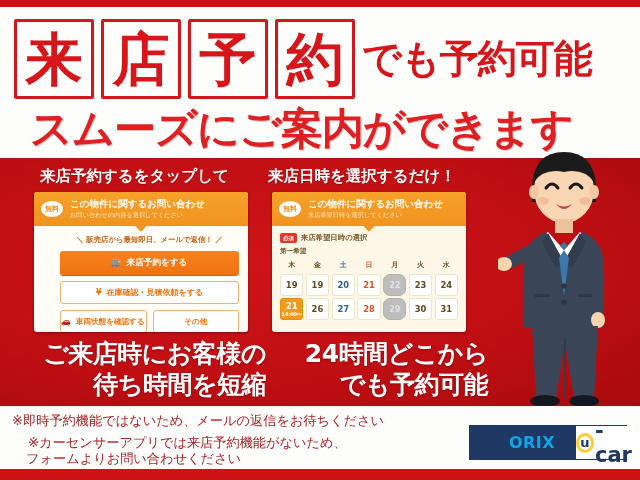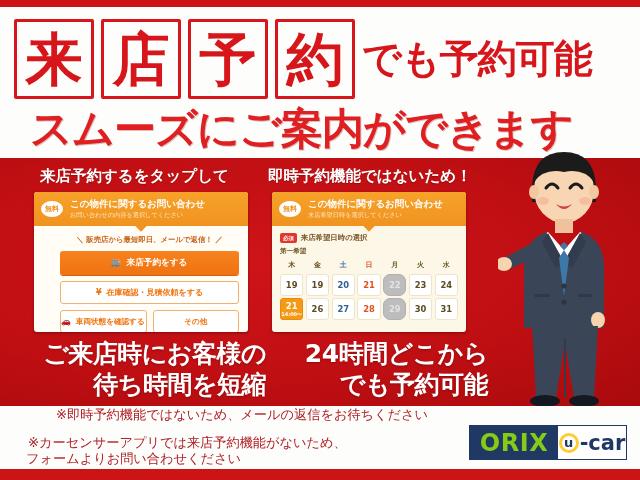--- a/index.html
+++ b/index.html
@@ -139,29 +139,30 @@
 
   
   .man{position:absolute;left:498px;top:146px;width:132px;height:262px;}
 
   
   .footer{position:absolute;left:0;top:406px;width:640px;height:63px;background:#fdfdfb;}
   .note{
     position:absolute;left:12px;color:#b02027;font-size:13.2px;line-height:1.42;
     font-family:"DejaVu Sans","Liberation Sans",sans-serif;white-space:nowrap;
   }
-  .note.n1{top:0;margin-left:44px;}
+  .note.n1{top:6px;}
   .note.n2{top:28px;margin-left:16px;}
   .note.n3{top:44px;left:26px;}
 
   .logo{position:absolute;left:469px;top:425px;width:158px;height:35px;display:flex;border:1px solid #1f3864;box-sizing:border-box;}
   .logo-orix{
     flex:0 0 88px;background:#1f3864;display:flex;align-items:center;justify-content:center;
-    color:#84cc16;font-weight:bold;font-size:24px;letter-spacing:.5px;
+    color:#0ea5e9;font-weight:bold;font-size:16px;letter-spacing:.5px;
     font-family:"DejaVu Sans","Liberation Sans",sans-serif;
+    padding-left:18px;
   }
   .logo-ucar{
     flex:1;background:#ffffff;display:flex;align-items:center;justify-content:center;gap:1px;
   }
   .u-circle{
     width:20px;height:20px;border-radius:50%;border:3px solid #ffcc33;
     display:flex;align-items:center;justify-content:center;
     color:#1f3864;font-weight:bold;font-size:13px;box-sizing:border-box;
     font-family:"DejaVu Sans","Liberation Sans",sans-serif;
   }
@@ -181,21 +182,21 @@
       <div class="kanji-box">予</div>
       <div class="kanji-box">約</div>
       <div class="hl-tail">でも予約可能</div>
     </div>
     <div class="hl-row2">スムーズにご案内ができます</div>
   </div>
 
   <div class="redblock">
 
     <div class="sub-cap left">来店予約するをタップして</div>
-    <div class="sub-cap right">即時予約機能ではないため！</div>
+    <div class="sub-cap right">来店日時を選択するだけ！</div>
 
     <div class="mock left">
       <div class="mock-head">
         <div class="free-badge">無料</div>
         <div class="mock-head-txt">
           <div class="mock-head-t1">この物件に関するお問い合わせ</div>
           <div class="mock-head-t2">お問い合わせの内容を選択してください</div>
         </div>
         <div class="head-notch"></div>
       </div>

